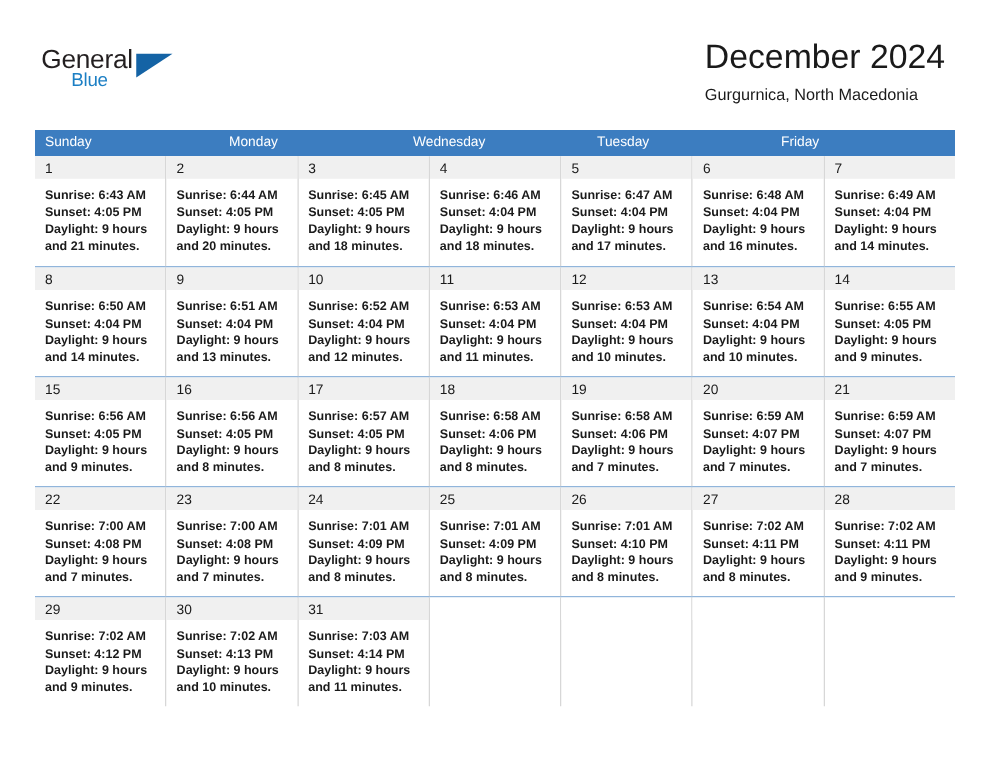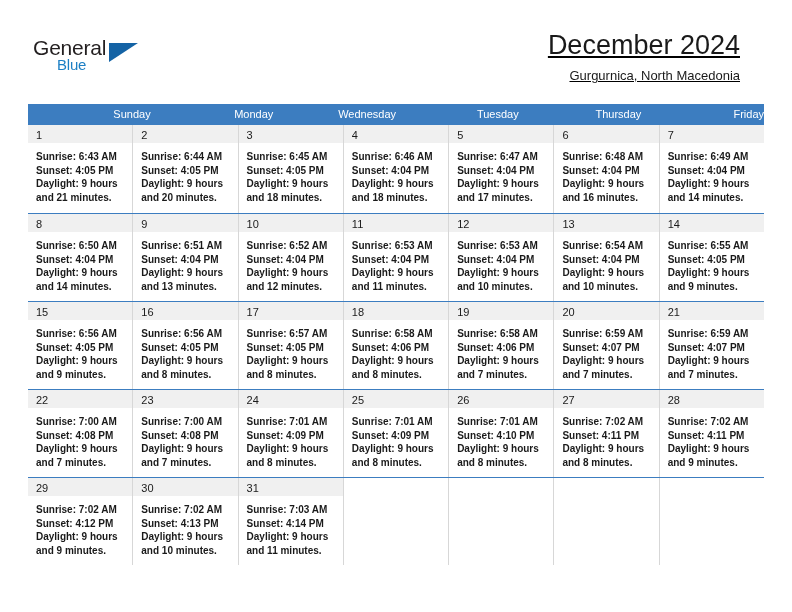--- a/index.html
+++ b/index.html
@@ -59,24 +59,23 @@
     left: 76px;
     top: 7px;
     width: 0;
     height: 0;
     border-left: 29px solid #1463a5;
     border-bottom: 19px solid transparent;
   }
 
   .title-block {
     position: absolute;
-    right: 52px;
+    right: 36px;
     top: 28px;
-    text-align: right;
-    text-decoration: underline;
+    text-align: left;
   }
   .month-title {
     font-size: 27px;
     color: #1a1a1a;
     line-height: 34px;
     white-space: nowrap;
   }
   .location {
     font-size: 13px;
     color: #1a1a1a;
@@ -98,21 +97,20 @@
     height: 21px;
   }
   .dow {
     flex: 1 1 0;
     color: #ffffff;
     font-size: 11px;
     line-height: 21px;
     padding-left: 8px;
     box-sizing: border-box;
     white-space: nowrap;
-    text-align: right;
   }
 
   .week {
     display: flex;
     border-top: 1px solid #3c7dc0;
     height: 88px;
     box-sizing: border-box;
   }
   .week:first-of-type {
     border-top: none;
@@ -172,21 +170,20 @@
     </div>
 
   </div>
 
   <div class="calendar">
     <div class="dow-row">
       <div class="dow">Sunday</div>
       <div class="dow">Monday</div>
       <div class="dow">Wednesday</div>
       <div class="dow">Tuesday</div>
-      <div class="dow">Thursday</div>
       <div class="dow">Friday</div>
     </div>
     <div id="weeks-host">
         <div class="week">
           <div class="cell">
             <div class="datenum-band"><span class="datenum">1</span></div>
             <div class="details">
               <div>Sunrise: 6:43 AM</div>
               <div>Sunset: 4:05 PM</div>
               <div>Daylight: 9 hours</div>

